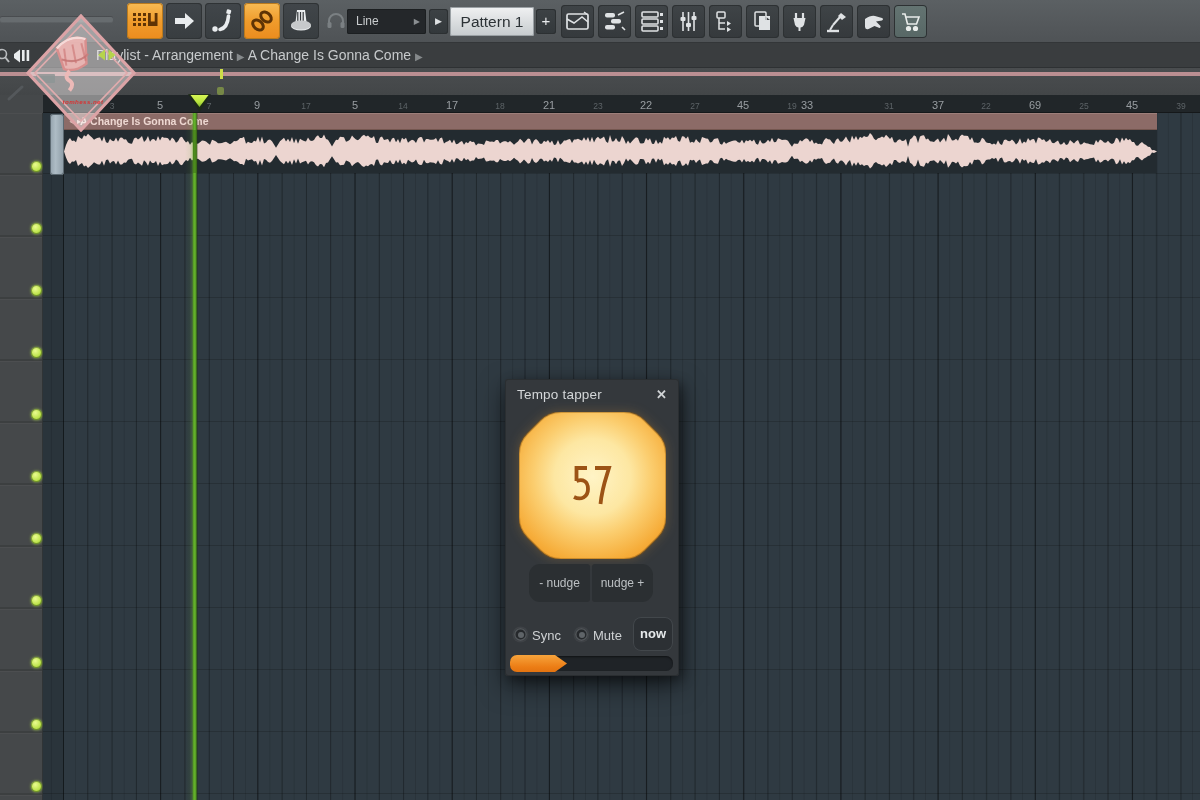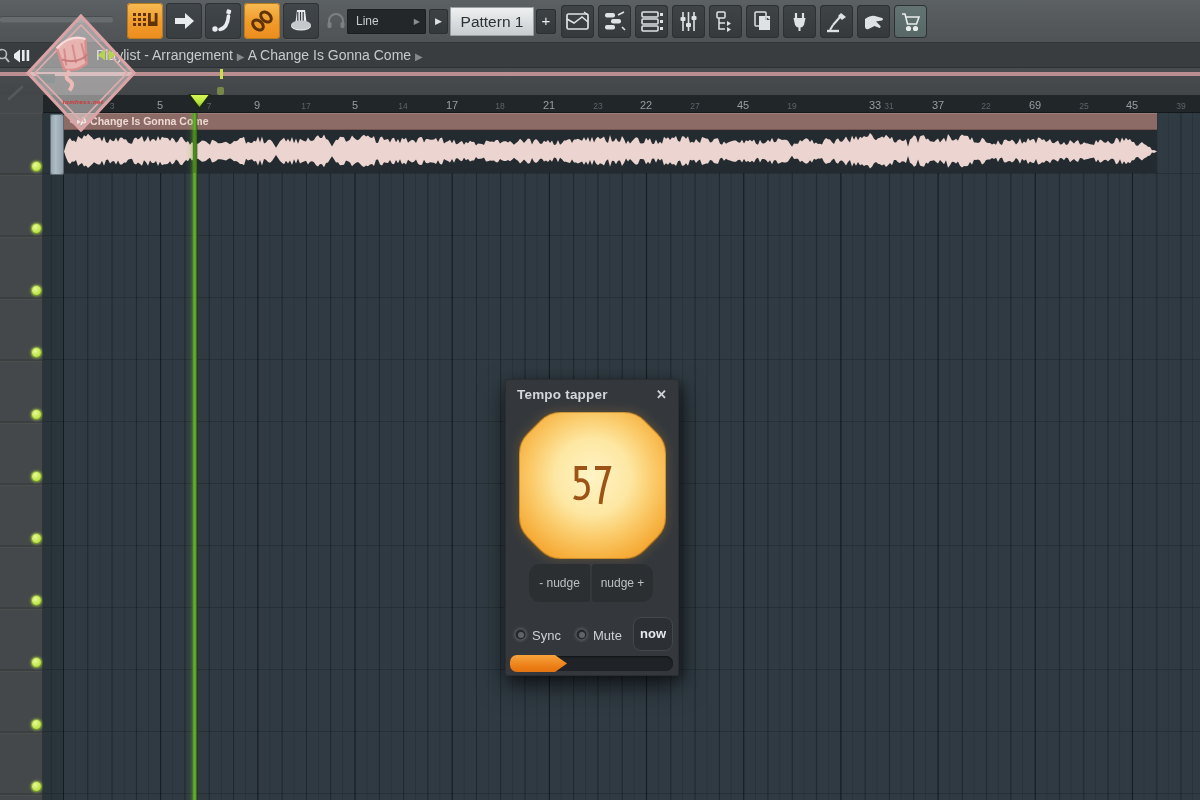--- a/index.html
+++ b/index.html
@@ -75,21 +75,21 @@
   color:#eed8d2;font-size:10.5px;font-weight:bold;line-height:17px;}
 #clipbody{position:absolute;left:0;top:17px;width:100%;height:43px;background:#232b30;}
 
 #pline{left:185px;top:113px;width:13px;height:687px;
   background:linear-gradient(90deg, rgba(100,170,45,0) 0%, rgba(100,170,45,0.08) 35%, rgba(110,185,50,0.30) 56%, #559c24 63%, #67b52e 76%, #4c8d1f 86%, rgba(30,62,10,0.6) 92%, rgba(30,62,10,0) 100%);}
 
 #wm{left:26px;top:14px;width:110px;height:118px;z-index:50;}
 
 #dlg{left:505px;top:379px;width:174px;height:297px;background:#34383c;border-radius:3px;
   box-shadow:0 10px 26px rgba(0,0,0,0.55), 4px 4px 12px rgba(0,0,0,0.35), inset 0 0 0 1px #2a2e31;}
-#dlgtitle{position:absolute;left:12px;top:8px;color:#d4d7d9;font-size:13.5px;font-weight:bold;letter-spacing:0.2px;}
+#dlgtitle{position:absolute;left:12px;top:8px;color:#d4d7d9;font-size:13.5px;font-weight:normal;letter-spacing:0.2px;}
 #dlgx{position:absolute;right:12px;top:8px;color:#d0d3d5;font-size:13px;font-weight:bold;}
 .nudge{position:absolute;top:185px;width:61px;height:38px;background:#2b2f32;border-radius:11px;
   color:#bcc0c3;font-size:12px;line-height:38px;text-align:center;}
 #nudgeL{left:24px;border-top-right-radius:3px;border-bottom-right-radius:3px;}
 #nudgeR{left:87px;border-top-left-radius:3px;border-bottom-left-radius:3px;}
 .radio{position:absolute;width:13px;height:13px;border-radius:50%;background:#26292c;
   box-shadow:inset 0 0 0 1.5px #515559, 0 0 0 1.5px #3e4246;}
 .radio i{position:absolute;left:3.5px;top:3.5px;width:6px;height:6px;border-radius:50%;background:#5f6468;}
 .rlabel{position:absolute;color:#ced1d3;font-size:13px;}
 #nowbtn{position:absolute;left:128px;top:238px;width:40px;height:34px;background:#2c3034;border-radius:8px;
@@ -282,21 +282,21 @@
     <span class="rmaj" style="left:312px">5</span>
     <span class="rmin" style="left:360px">14</span>
     <span class="rmaj" style="left:409px">17</span>
     <span class="rmin" style="left:457px">18</span>
     <span class="rmaj" style="left:506px">21</span>
     <span class="rmin" style="left:555px">23</span>
     <span class="rmaj" style="left:603px">22</span>
     <span class="rmin" style="left:652px">27</span>
     <span class="rmaj" style="left:700px">45</span>
     <span class="rmin" style="left:749px">19</span>
-    <span class="rmaj" style="left:832px">33</span>
+    <span class="rmaj" style="left:764px">33</span>
     <span class="rmin" style="left:846px">31</span>
     <span class="rmaj" style="left:895px">37</span>
     <span class="rmin" style="left:943px">22</span>
     <span class="rmaj" style="left:992px">69</span>
     <span class="rmin" style="left:1041px">25</span>
     <span class="rmaj" style="left:1089px">45</span>
     <span class="rmin" style="left:1138px">39</span>
   </div>
 
 <div class="abs" id="leftpanel">

